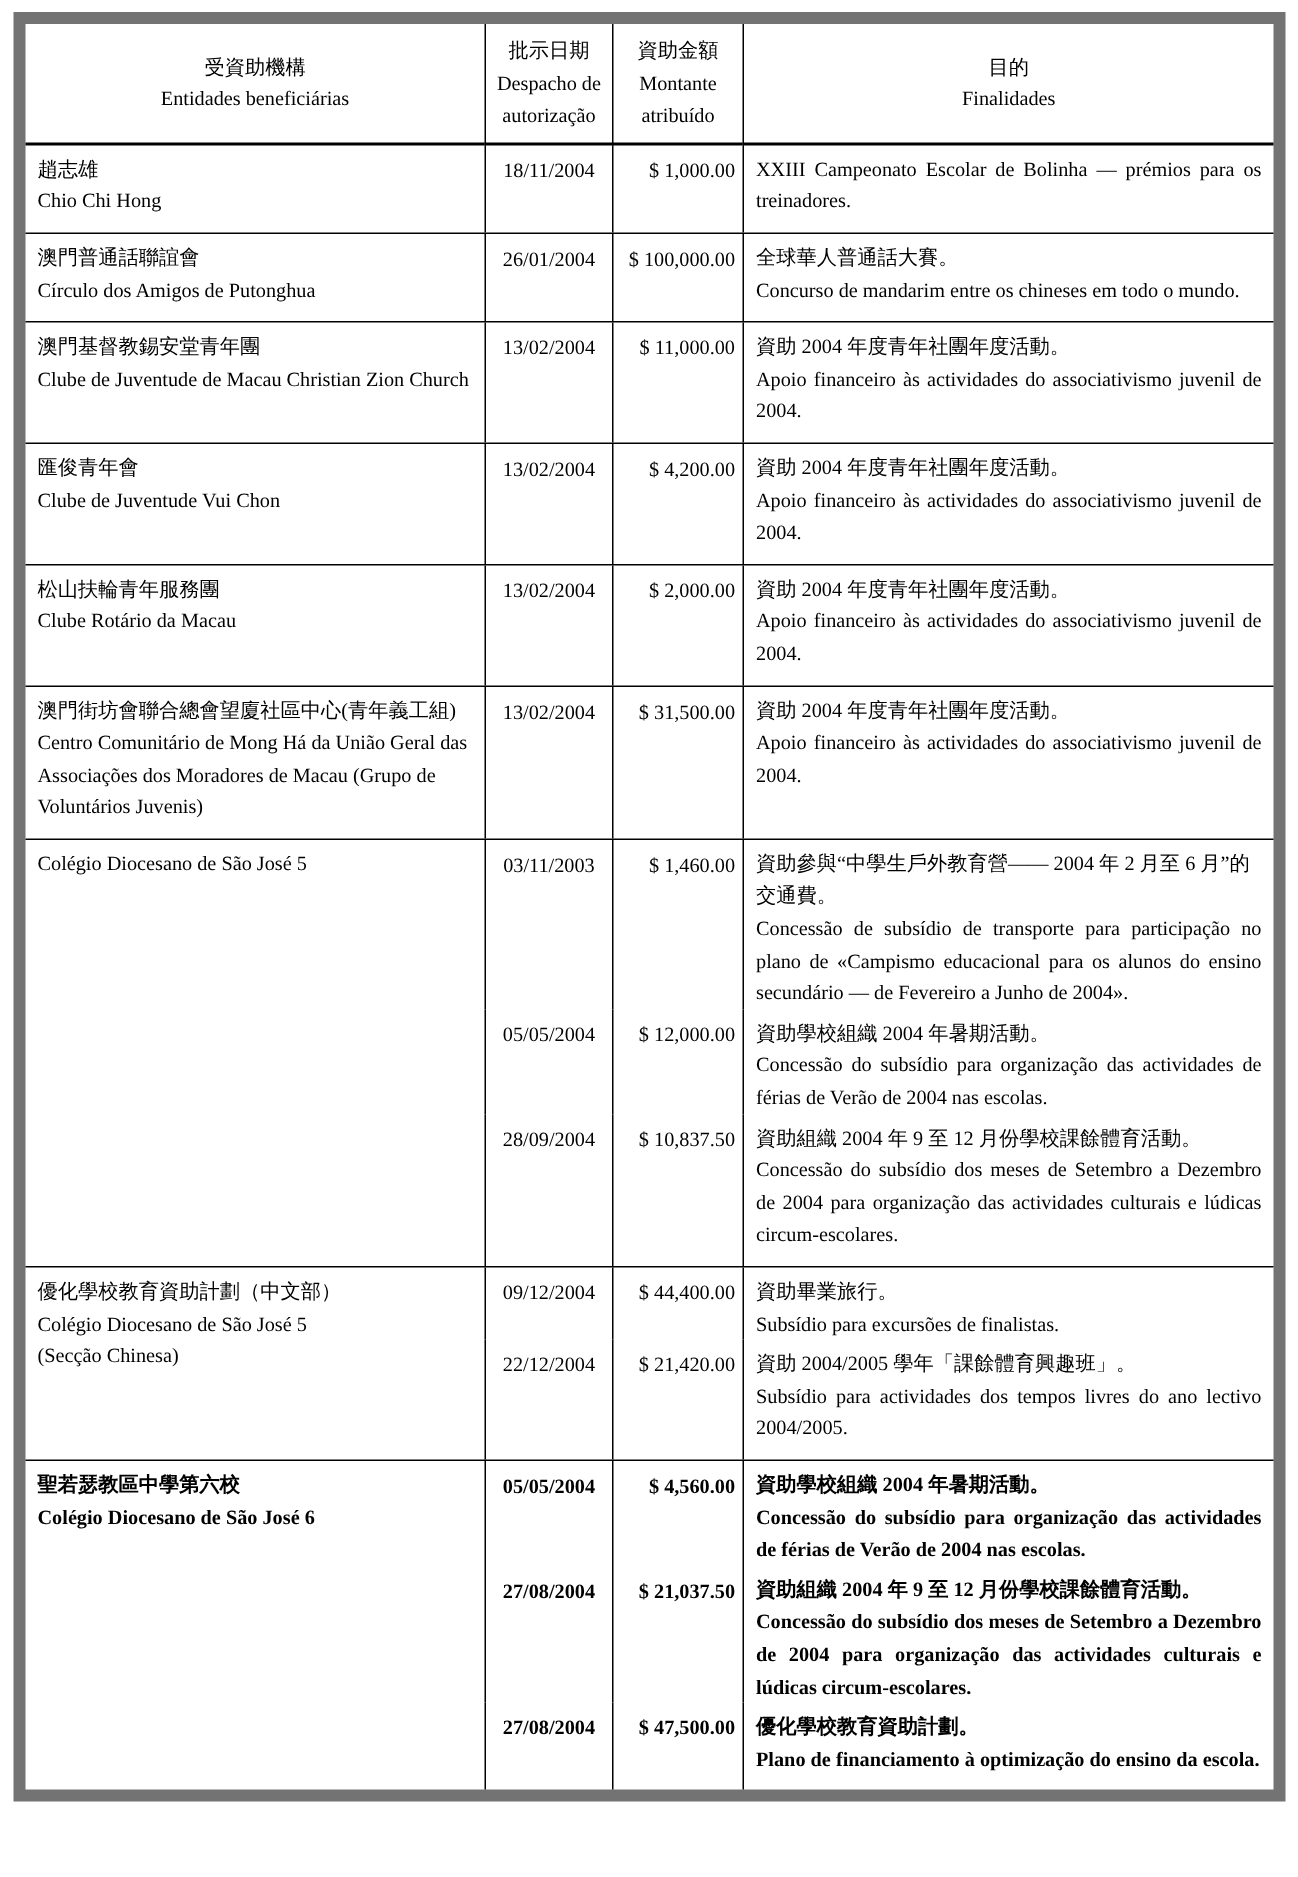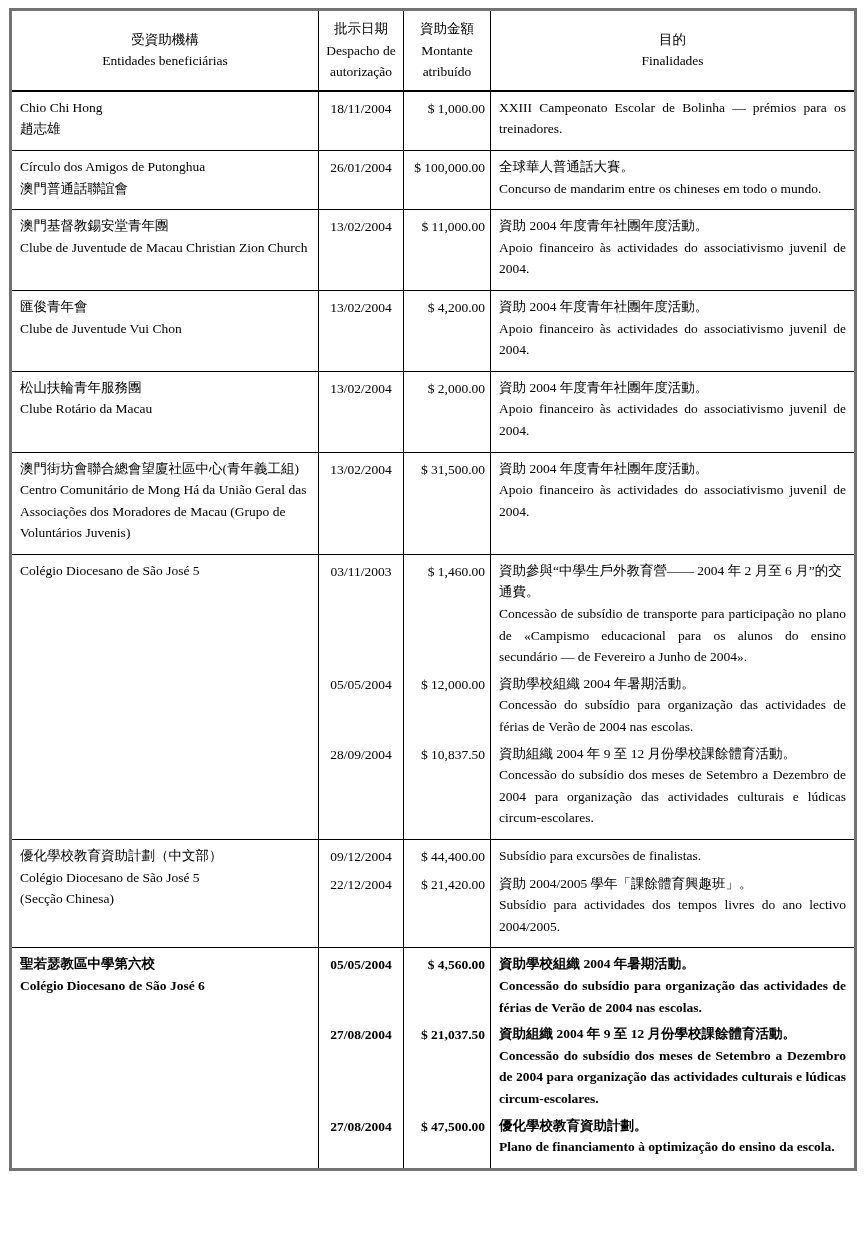--- a/index.html
+++ b/index.html
@@ -8,21 +8,21 @@
     min-height: 1251px;
     box-sizing: border-box;
     padding: 8px 8px 4px 9px;
     background: #ffffff;
     font-family: "Liberation Serif", "DejaVu Serif", serif;
     color: #000000;
   }
   .tbl {
     width: 100%;
     box-sizing: border-box;
-    border: 3px solid #737373;
+    border: 8px solid #737373;
     font-size: 13.5px;
     line-height: 1.6;
   }
   .hdr, .row {
     display: grid;
     grid-template-columns: 306px 85px 87px 1fr;
   }
   .hdr > div {
     border-bottom: 2px solid #000;
     text-align: center;
@@ -64,34 +64,34 @@
         <div>atribuído</div>
       </div>
       <div class="bL">
         <div>目的</div>
         <div>Finalidades</div>
       </div>
     </div>
 
     <div class="row">
       <div class="cell c-ben" style="grid-row:1 / span 1">
+        <div>趙志雄</div>
         <div>Chio Chi Hong</div>
-        <div>趙志雄</div>
       </div>
       <div class="cell c-date bL">18/11/2004</div>
       <div class="cell c-amt bL">$ 1,000.00</div>
       <div class="cell c-pur bL">
         <div class="pt">XXIII Campeonato Escolar de Bolinha — prémios para os treinadores.</div>
       </div>
     </div>
 
     <div class="row">
       <div class="cell c-ben" style="grid-row:1 / span 1">
+        <div>澳門普通話聯誼會</div>
         <div>Círculo dos Amigos de Putonghua</div>
-        <div>澳門普通話聯誼會</div>
       </div>
       <div class="cell c-date bL">26/01/2004</div>
       <div class="cell c-amt bL">$ 100,000.00</div>
       <div class="cell c-pur bL">
         <div class="zh">全球華人普通話大賽。</div>
         <div class="pt">Concurso de mandarim entre os chineses em todo o mundo.</div>
       </div>
     </div>
 
     <div class="row">
@@ -172,20 +172,21 @@
 
     <div class="row">
       <div class="cell c-ben" style="grid-row:1 / span 2">
         <div>優化學校教育資助計劃（中文部）</div>
         <div>Colégio Diocesano de São José 5</div>
         <div>(Secção Chinesa)</div>
       </div>
       <div class="cell c-date bL">09/12/2004</div>
       <div class="cell c-amt bL">$ 44,400.00</div>
       <div class="cell c-pur bL">
+        <div class="zh">資助畢業旅行。</div>
         <div class="pt">Subsídio para excursões de finalistas.</div>
       </div>
       <div class="cell c-date bL">22/12/2004</div>
       <div class="cell c-amt bL">$ 21,420.00</div>
       <div class="cell c-pur bL">
         <div class="zh">資助 2004/2005 學年「課餘體育興趣班」。</div>
         <div class="pt">Subsídio para actividades dos tempos livres do ano lectivo 2004/2005.</div>
       </div>
     </div>
 

